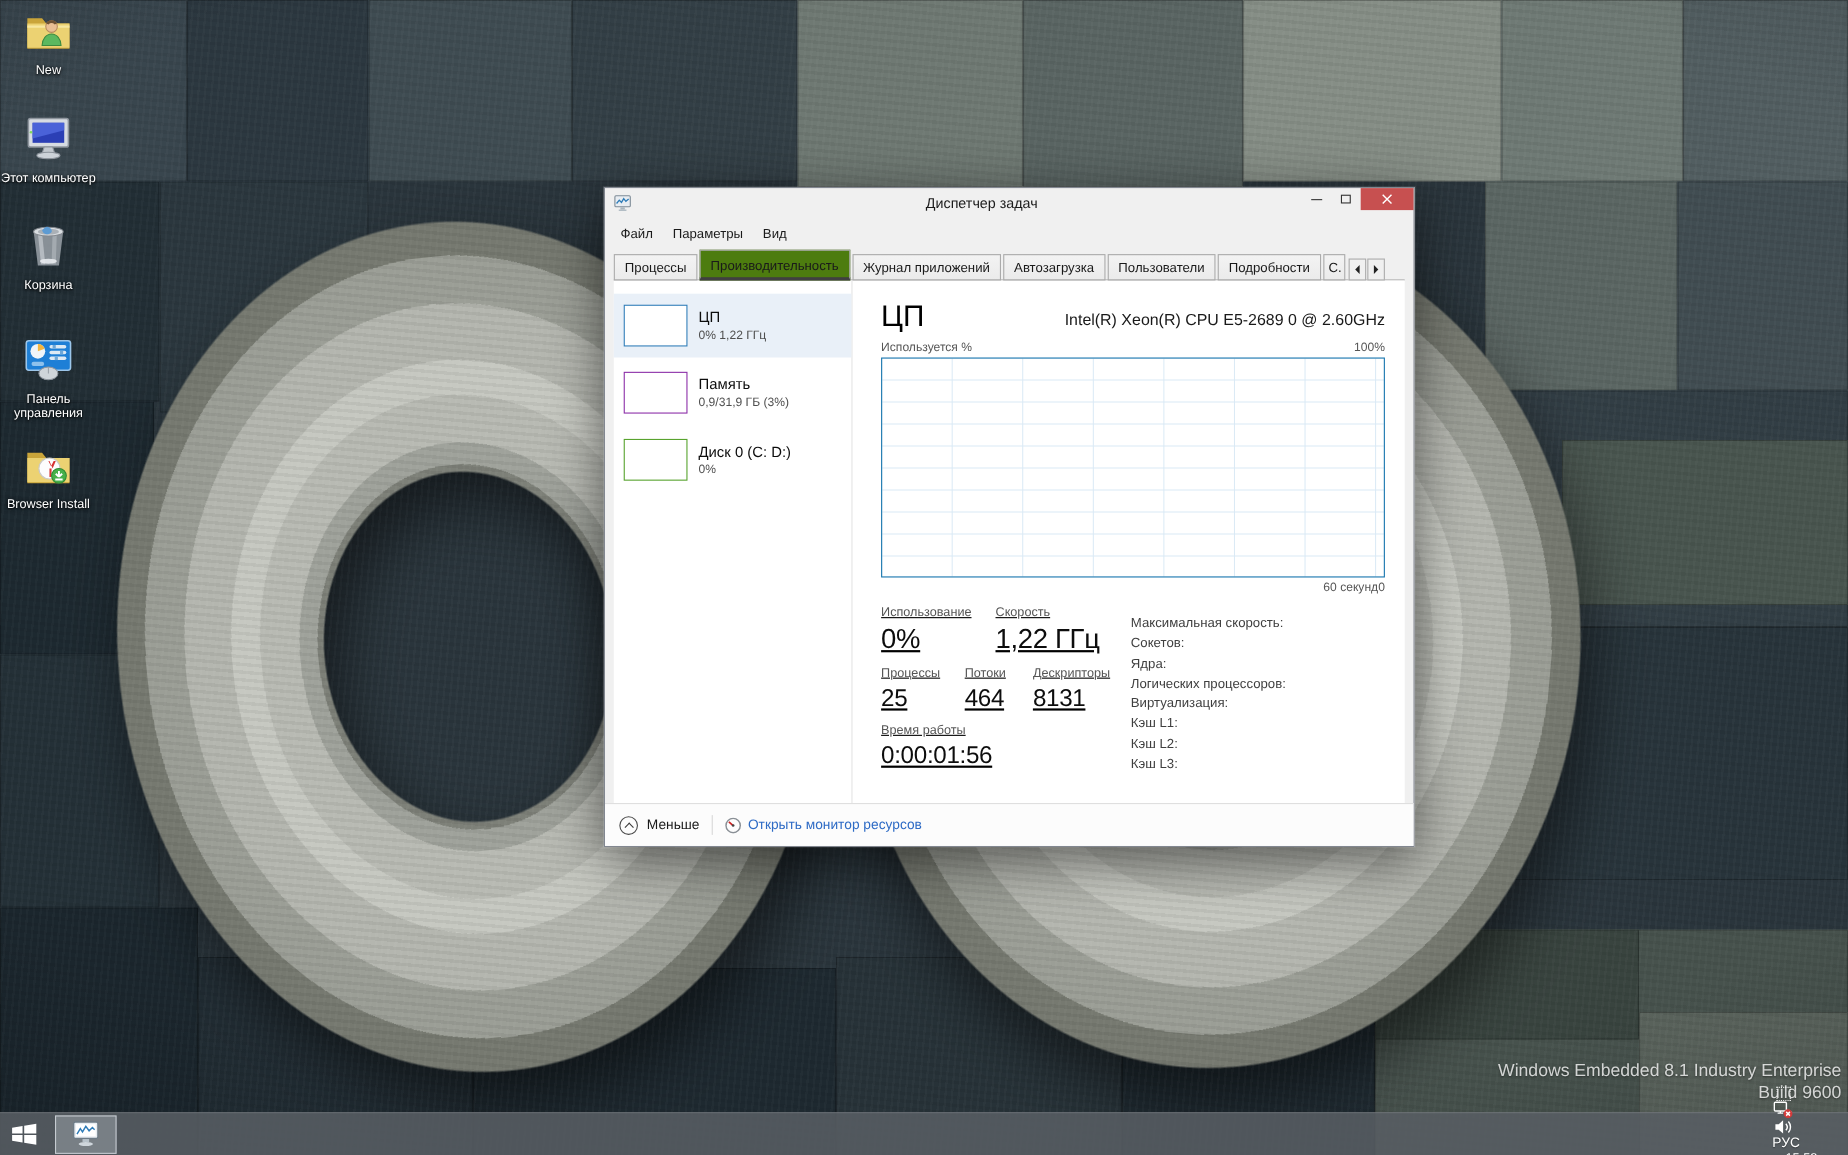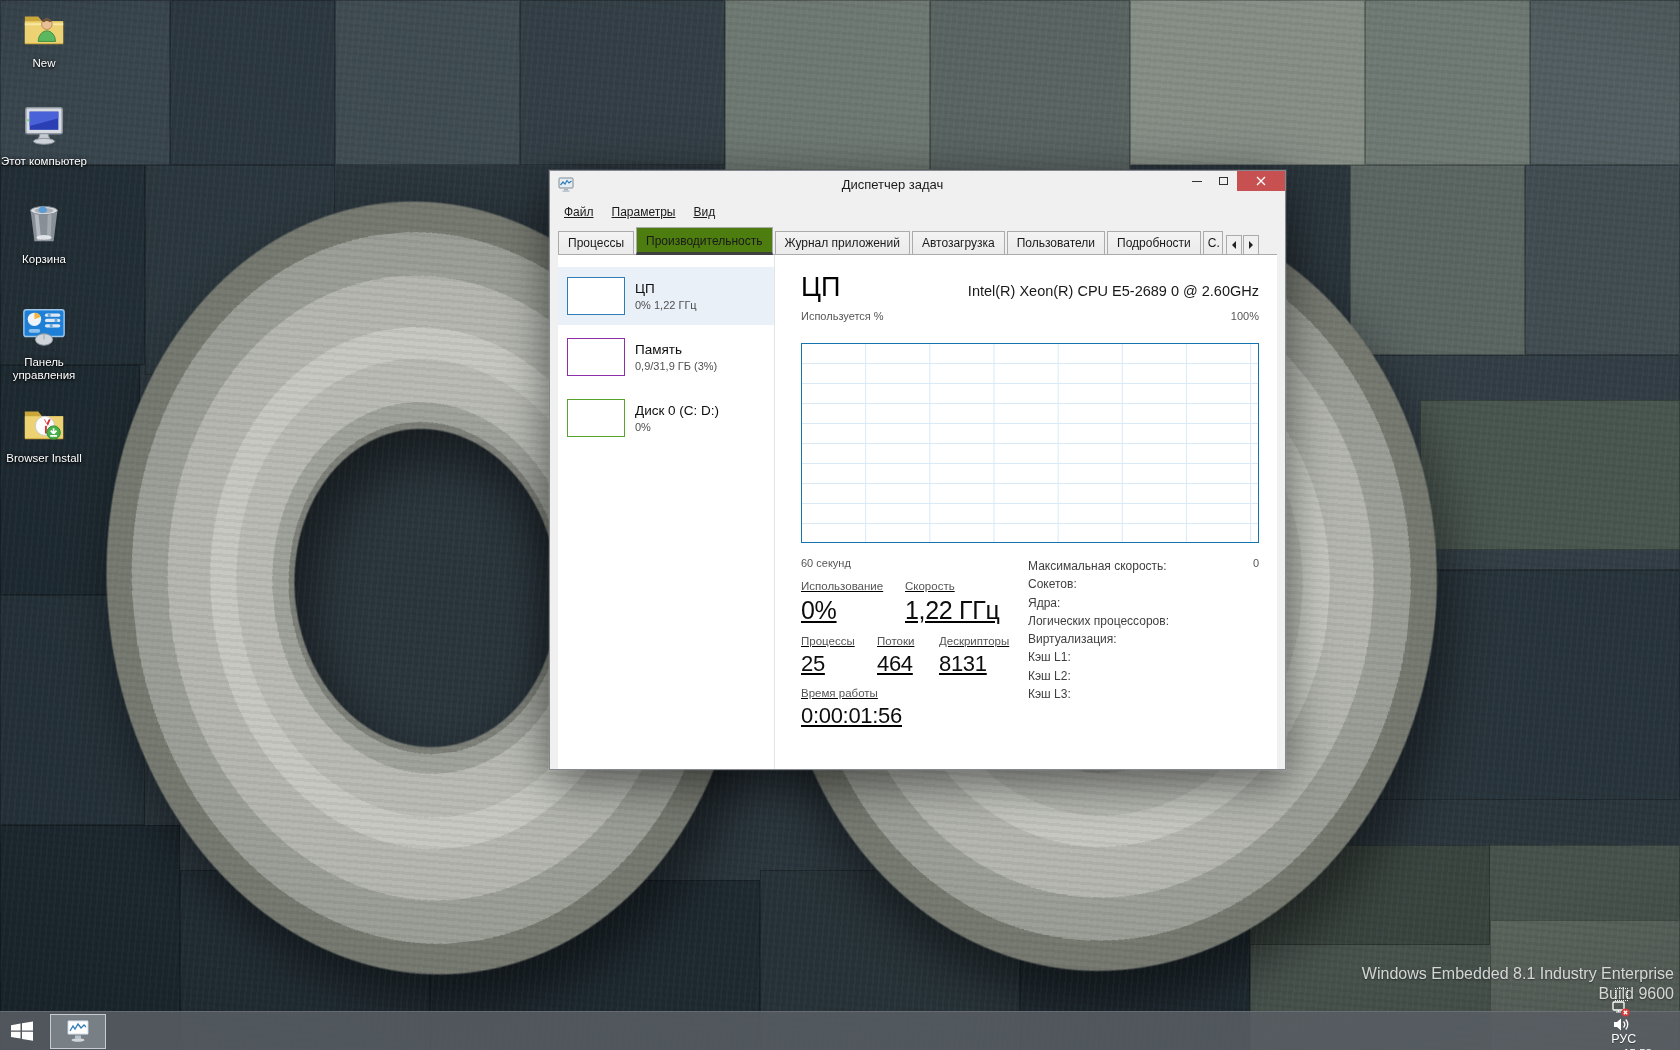--- a/index.html
+++ b/index.html
@@ -47,21 +47,21 @@
   .titlebar .title { position:absolute; left:60px; right:110px; top:6px; text-align:center;
     font-size:13px; color:#1a1a1a; white-space:nowrap; }
   .winbtns { position:absolute; right:0; top:0; display:flex; }
   .wbtn { width:27px; height:20px; display:flex; align-items:center; justify-content:center; }
   .wbtn.close { width:48px; background:#c75050; }
   .g-min { width:10px; height:0; border-top:1px solid #333; }
   .g-max { width:9px; height:8px; border:1px solid #333; }
 
   .menubar { height:26px; flex:none; display:flex; align-items:center; padding-left:5px;
     font-size:12px; color:#1a1a1a; }
-  .menu-item { padding:4px 9px;text-decoration:underline; }
+  .menu-item { padding:4px 9px; }
 
   .tabwrap { height:30px; flex:none; padding:0 8px; display:flex; align-items:flex-end; }
   .tabstrip { display:flex; align-items:flex-end; width:100%; border-bottom:1px solid #ababab; }
   .tab { font-size:12px; color:#1a1a1a; white-space:nowrap; padding:4px 9px;
     background:linear-gradient(#f3f3f3,#ebebeb); border:1px solid #ababab; border-bottom:none;
     margin-right:2px; position:relative; top:1px; border-bottom:1px solid #ababab; }
   .tab.active { background:#4d7c0f; border-bottom:3px solid #404040; padding-top:6px; z-index:1; }
   .tab.stub { width:20px; overflow:hidden; padding:4px 4px; }
   .tab-arrow { width:16px; height:20px; background:#f0f0f0; border:1px solid #ababab;
     display:flex; align-items:center; justify-content:center; margin-left:1px; top:1px; position:relative; }
@@ -76,27 +76,27 @@
   .thumb.gray { background:#f1f1f1; }
   .side-txt .t { font-size:13.5px; color:#0d0d0d; }
   .side-txt .s { font-size:11px; color:#4f4f4f; margin-top:3px; }
 
   .main { flex:1; position:relative; padding:13px 18px 0 26px; min-width:0; }
   .head-row { display:flex; justify-content:space-between; align-items:flex-end; height:33px; margin-bottom:9px; }
   .h-cpu { font-size:27px; color:#000; line-height:1; }
   .h-model { font-size:14.5px; color:#191919; padding-bottom:2px; white-space:nowrap; }
   .graph-labels, .graph-bottom { display:flex; justify-content:space-between;
     font-size:11px; color:#565656; }
-  .graph-labels { margin-bottom:21px; }
+  .graph-labels { margin-bottom:3px; }
   .graph { height:200px; border:1px solid #1474ad; background-color:#fff;
     background-image:
       linear-gradient(to right, #d9e9f5 1px, transparent 1px),
       linear-gradient(to bottom, #d9e9f5 1px, transparent 1px);
     background-size:64.17px 100%, 100% 20px; background-position:-1px 0, 0 -1px; }
-  .graph-bottom { margin-top:14px; }
+  .graph-bottom { margin-top:3px;justify-content:flex-end; }
 
   .stats { margin-top:11px; }
   .stat-label { font-size:11.5px; color:#565656; margin-bottom:4px; }
   .stat-value { font-size:25px; color:#0d0d0d; letter-spacing:-0.3px; }
   .stat-value.sm { font-size:22px; }
   .srow { display:flex;text-decoration:underline; }
   .srow + .srow { margin-top:10px; }
   .scol-1 { width:104px; } .scol-2 { width:76px; } .scol-3 { width:62px; }
   .specs { position:absolute; left:253px; top:302px; }
   .spec-line { font-size:12px; color:#3f3f3f; line-height:18.3px; white-space:nowrap; }
@@ -382,20 +382,35 @@
         <div class="spec-line">Ядра:</div>
         <div class="spec-line">Логических процессоров:</div>
         <div class="spec-line">Виртуализация:</div>
         <div class="spec-line">Кэш L1:</div>
         <div class="spec-line">Кэш L2:</div>
         <div class="spec-line">Кэш L3:</div>
       </div>
     </div>
   </div>
 
+  <div class="footer">
+    <div class="less-btn">
+      <span class="circle-chevron"></span>
+      <span>Меньше</span>
+    </div>
+    <div class="vdiv"></div>
+    <a class="res-link" href="#" style="color: rgb(46, 107, 197);">
+      <svg width="15" height="15" viewBox="0 0 15 15">
+        <circle cx="7.5" cy="7.5" r="6.5" fill="#fdfdfd" stroke="#8a9096" stroke-width="1.3"></circle>
+        <path d="M7.5 7.5 L3.6 4.2" stroke="#cc2222" stroke-width="1.6"></path>
+        <circle cx="7.5" cy="7.5" r="1.2" fill="#444"></circle>
+      </svg>
+      <span class="txt">Открыть монитор ресурсов</span>
+    </a>
+  </div>
 </div>
 
 <div class="taskbar">
   <div class="start-btn">
     <svg width="24" height="24" viewBox="0 0 24 24">
       <polygon points="1,6.2 10.5,4.6 10.5,11.4 1,11.4" fill="#fff"></polygon>
       <polygon points="12,4.3 23,2.5 23,11.4 12,11.4" fill="#fff"></polygon>
       <polygon points="1,12.8 10.5,12.8 10.5,19.6 1,18" fill="#fff"></polygon>
       <polygon points="12,12.8 23,12.8 23,21.7 12,19.9" fill="#fff"></polygon>
     </svg>

